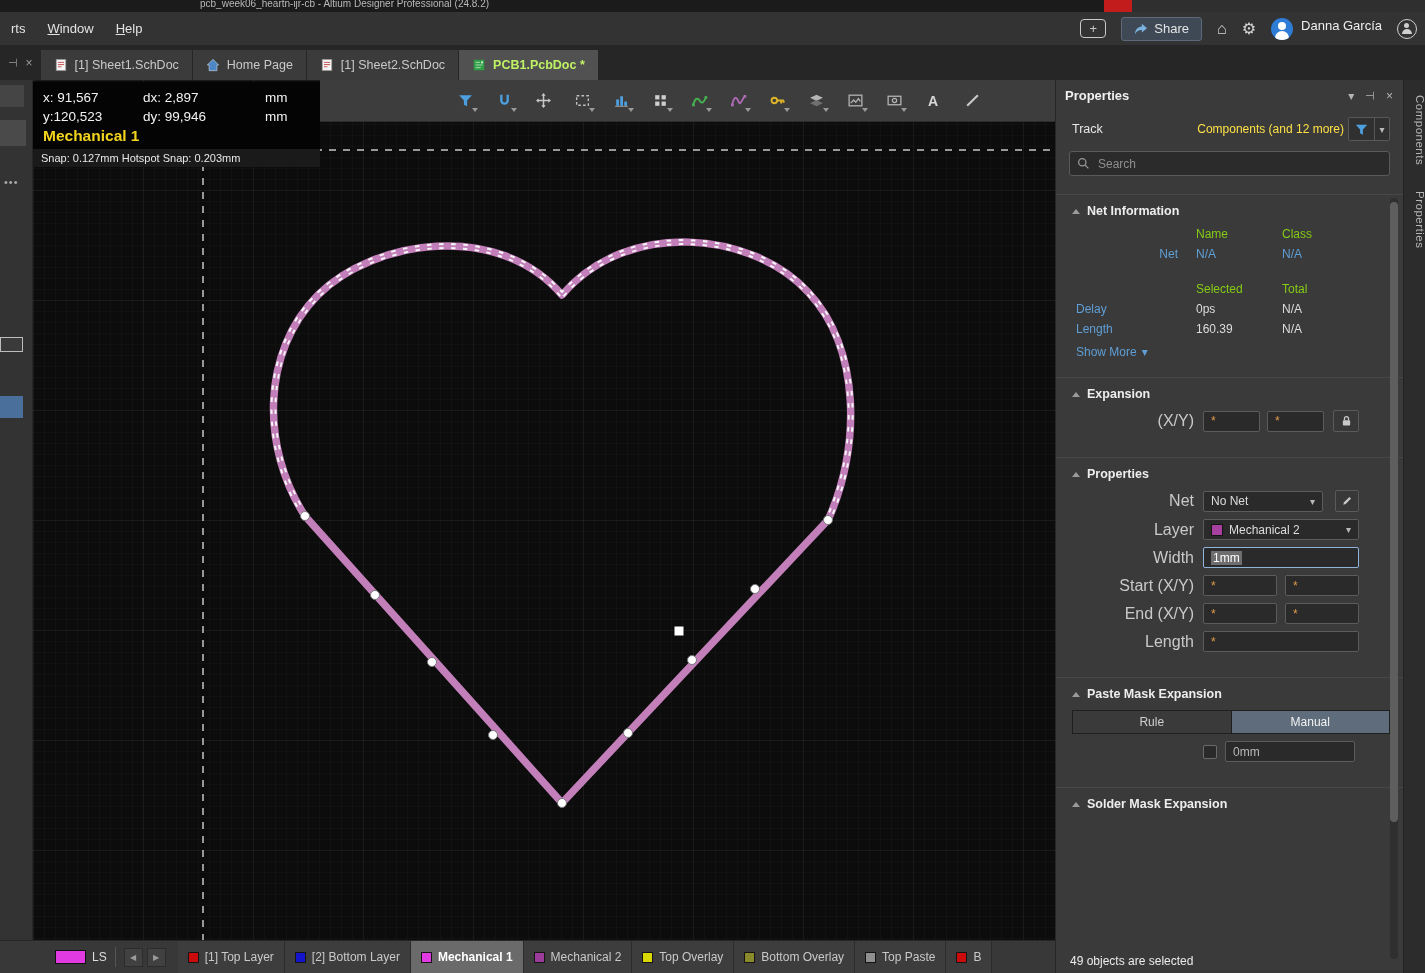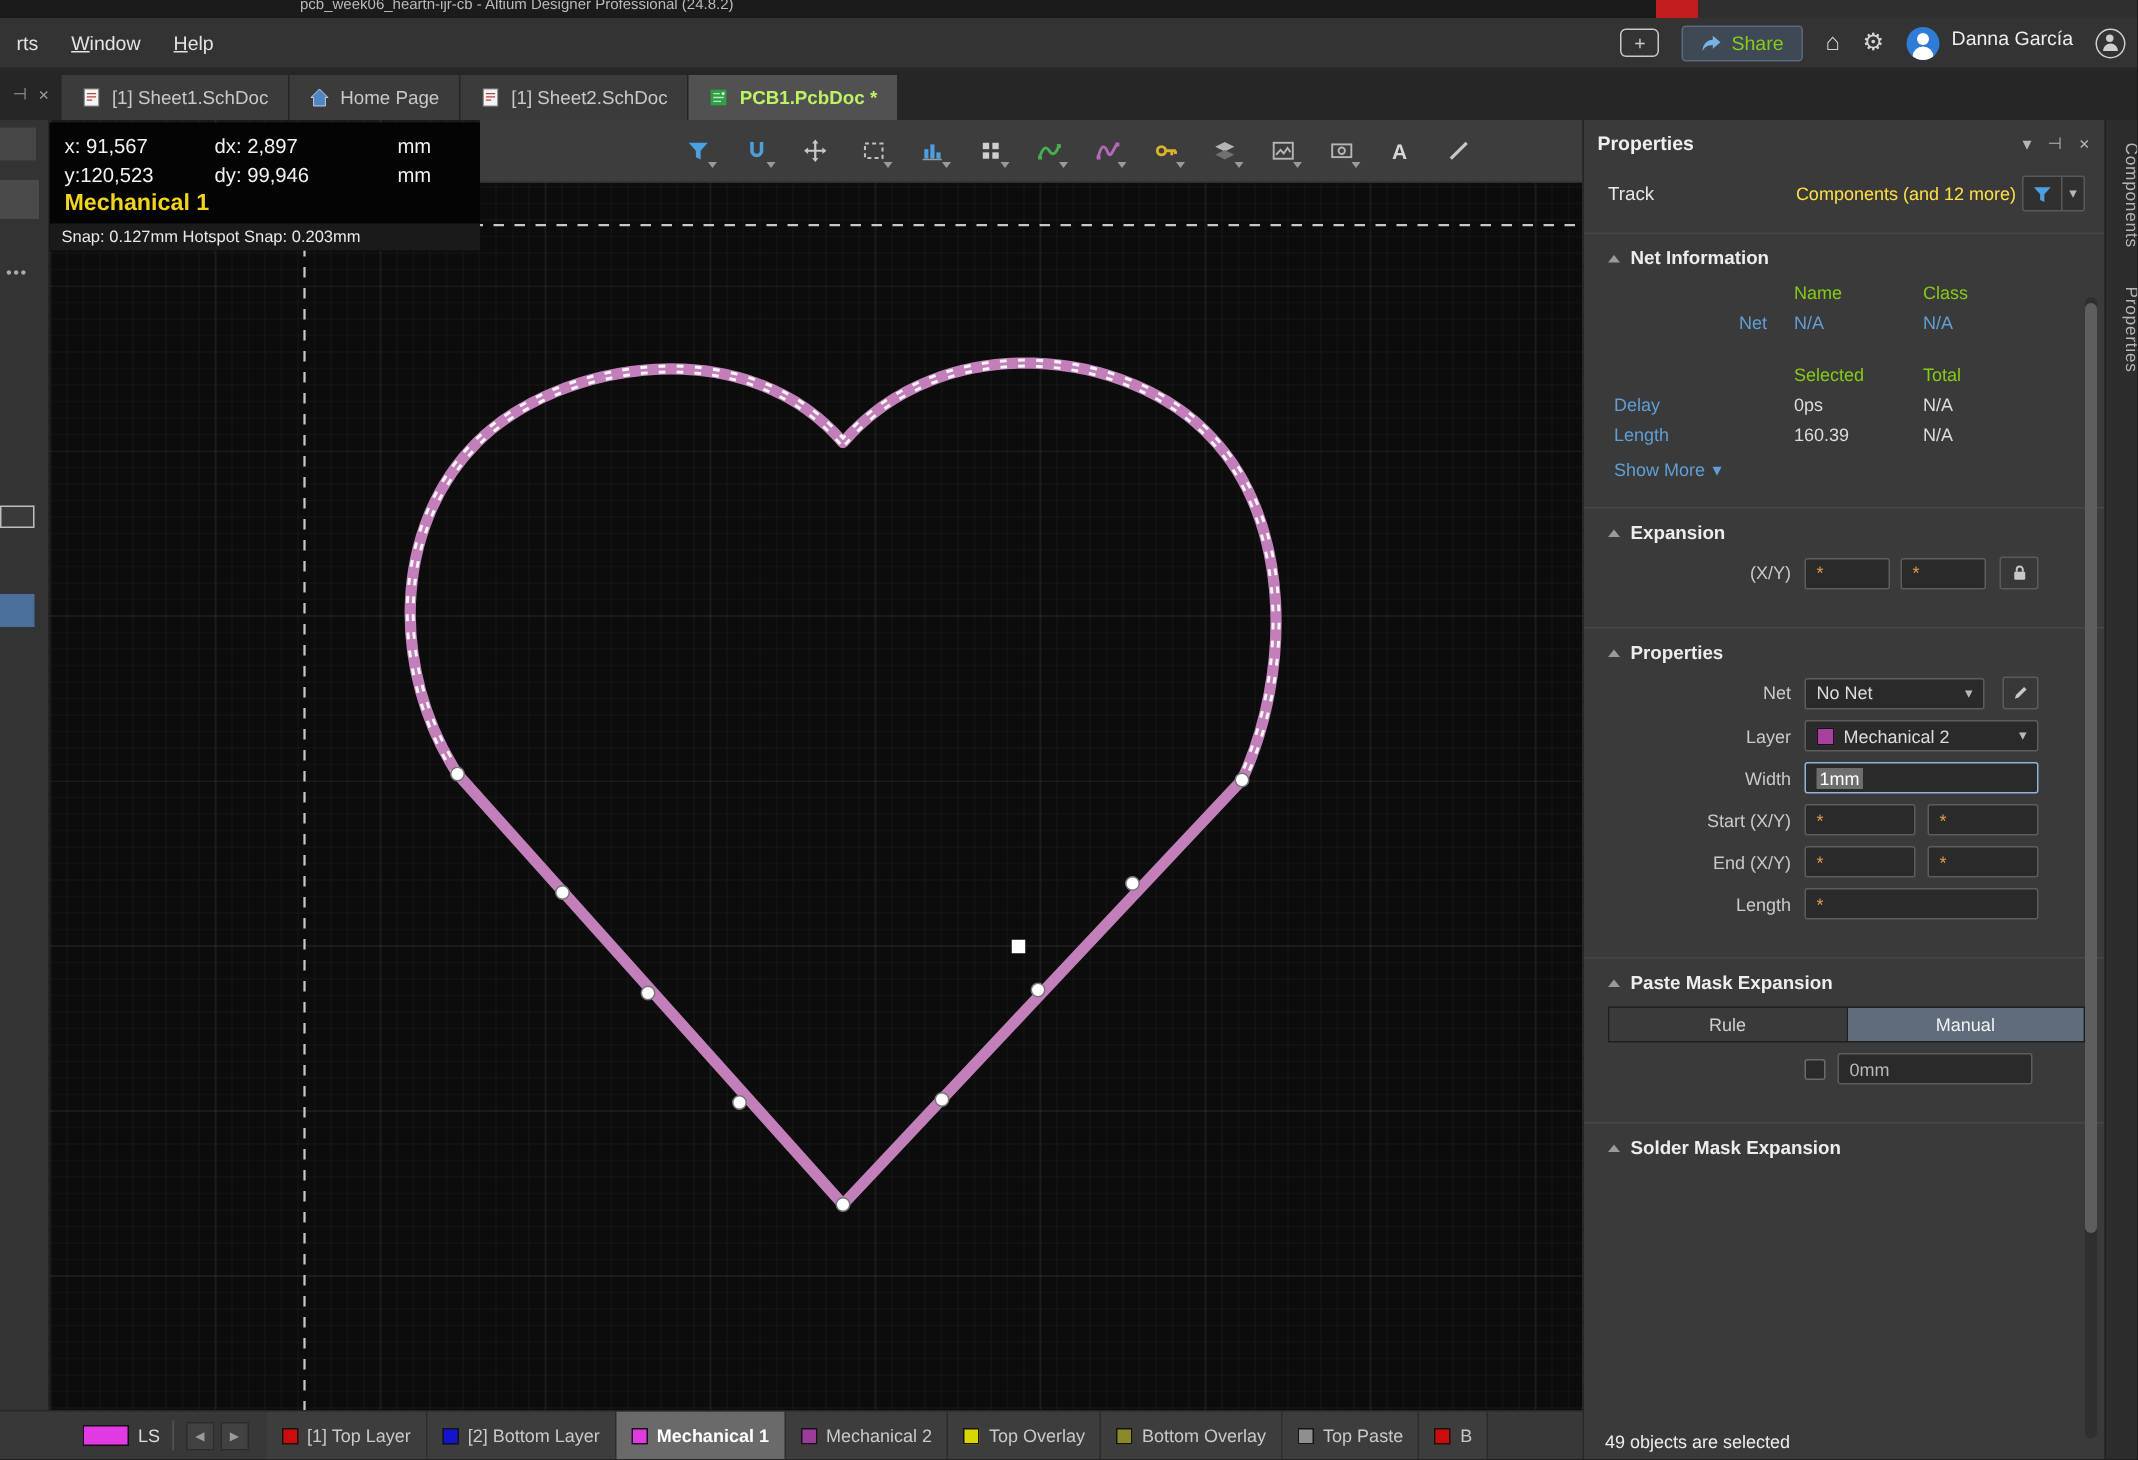--- a/index.html
+++ b/index.html
@@ -18,21 +18,21 @@
   
   .menubar { position:absolute; left:0; top:12px; width:1425px; height:33px; background:#333;
              display:flex; align-items:center; }
   .menu-item { display:inline-block; padding:4px 11px; font-size:13px; color:#e3e3e3; cursor:default; }
   .menu-item.u::first-letter { text-decoration:underline; }
   .menu-right { margin-left:auto; display:flex; align-items:center; gap:15px; margin-right:8px; }
   .add-comment { width:26px; height:19px; border:1.5px solid #c9c9c9; border-radius:4px;
                  display:flex; align-items:center; justify-content:center; color:#c9c9c9;
                  font-size:13px; line-height:1; }
   .share-btn { display:flex; align-items:center; gap:6px; height:24px; padding:0 12px;
-               background:#3f4956; border:1px solid #5b697a; border-radius:3px; color:#84cc16; font-size:13px; }
+               background:#3f4956; border:1px solid #5b697a; border-radius:3px; color:#e5e5e5; font-size:13px; }
   .glyph-btn { font-size:16px; color:#d5d5d5; line-height:1; }
   .avatar-wrap { display:flex; align-items:flex-start; gap:8px; }
   .avatar { position:relative; width:22px; height:22px; border-radius:50%; background:#2e7cd6; overflow:hidden; }
   .avatar::before { content:""; position:absolute; left:7px; top:4px; width:8px; height:8px; border-radius:50%; background:#fff; }
   .avatar::after { content:""; position:absolute; left:4px; top:13px; width:14px; height:9px; border-radius:7px 7px 0 0; background:#fff; }
   .user-name { font-size:13px; color:#eee; }
   .profile-icon { position:relative; width:20px; height:20px; border:1.5px solid #cfcfcf; border-radius:50%; }
   .profile-icon::before { content:""; position:absolute; left:6px; top:3px; width:5px; height:5px; border-radius:50%; background:#cfcfcf; }
   .profile-icon::after { content:""; position:absolute; left:3.5px; top:9.5px; width:10px; height:5px; border-radius:5px 5px 0 0; background:#cfcfcf; }
 
@@ -107,21 +107,21 @@
   .section-header { display:flex; align-items:center; gap:7px; font-weight:bold; font-size:12.5px; color:#ededed; margin-bottom:9px; }
   .tri-up { width:0; height:0; border-left:4px solid transparent; border-right:4px solid transparent; border-bottom:5px solid #9a9a9a; }
 
   .ni-grid { display:grid; grid-template-columns:120px 86px 72px; row-gap:6px; font-size:12px; padding-left:4px; }
   .ni-h { color:#84cc16; } .ni-blue { color:#5f9fd6; } .ni-v { color:#dcdcdc; }
   .ralign { text-align:right; padding-right:18px; }
   .ni-gap { grid-column:1 / 4; height:9px; }
   .show-more { margin-top:9px; color:#5f9fd6; display:flex; gap:5px; align-items:center; padding-left:4px; }
 
   .form-row { display:flex; align-items:center; margin:7px 0; }
-  .lbl { width:131px; text-align:right; padding-right:9px; color:#c9c9c9; font-size:12px; flex:none; }
+  .lbl { width:131px; text-align:right; padding-right:9px; color:#c9c9c9; font-size:16px; flex:none; }
   .tf { height:21px; background:#2a2a2a; border:1px solid #5c5c5c; border-radius:2px; padding:0 7px;
         font-size:12px; color:#dcdcdc; display:flex; align-items:center; }
   .tf.star { color:#e09a4e; }
   .w57 { width:57px; } .w74 { width:74px; } .w156 { width:156px; } .w130 { width:130px; }
   .gap7 { margin-left:7px; } .gap8 { margin-left:8px; }
   .lock-btn { margin-left:9px; width:26px; height:22px; background:#383838; border:1px solid #5a5a5a;
               border-radius:2px; display:flex; align-items:center; justify-content:center; }
   .sel { justify-content:space-between; gap:6px; }
   .sel .arrow { color:#b9b9b9; font-size:10px; }
   .sel-left { display:flex; align-items:center; gap:6px; }
@@ -384,20 +384,29 @@
       <span class="funnel-split">
         <span class="funnel-main">
             <svg width="15" height="15" viewBox="0 0 16 16">
               <path d="M2 3h12L9.5 8v5.5L6.5 12V8z" fill="#4da0e0"></path>
             </svg>
           </span>
         <span class="funnel-arrow">▾</span>
       </span>
     </div>
 
+    <div class="search-row">
+      <div class="search-wrap">
+        <svg viewBox="0 0 16 16">
+            <circle cx="6.5" cy="6.5" r="4.5" fill="none" stroke="#9a9a9a" stroke-width="1.5"></circle>
+            <path d="M10 10l4 4" stroke="#9a9a9a" stroke-width="1.5"></path>
+          </svg>
+        <input class="search-input" type="text" placeholder="Search" style="">
+      </div>
+    </div>
 
     <div class="section">
       <div class="section-header">
         <span class="tri-up"></span>
         <span>Net Information</span>
       </div>
       <div class="ni-grid">
         <span></span>
         <span class="ni-h">Name</span>
         <span class="ni-h">Class</span>

